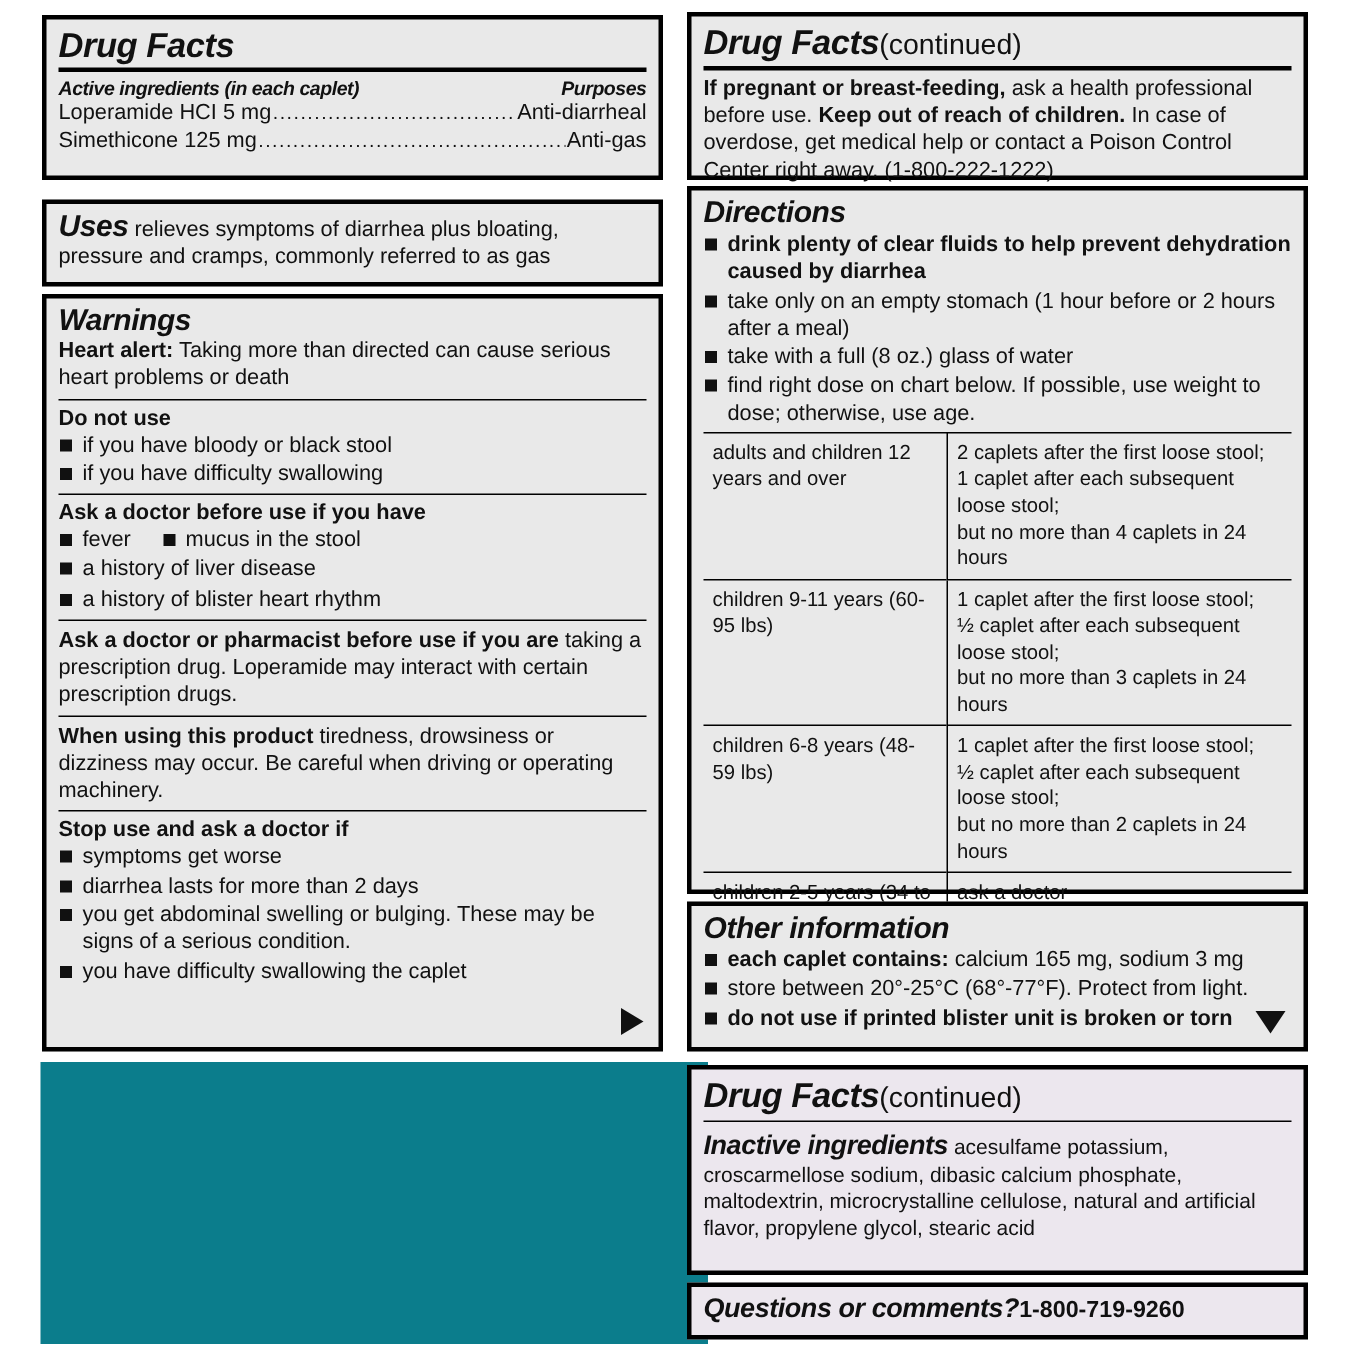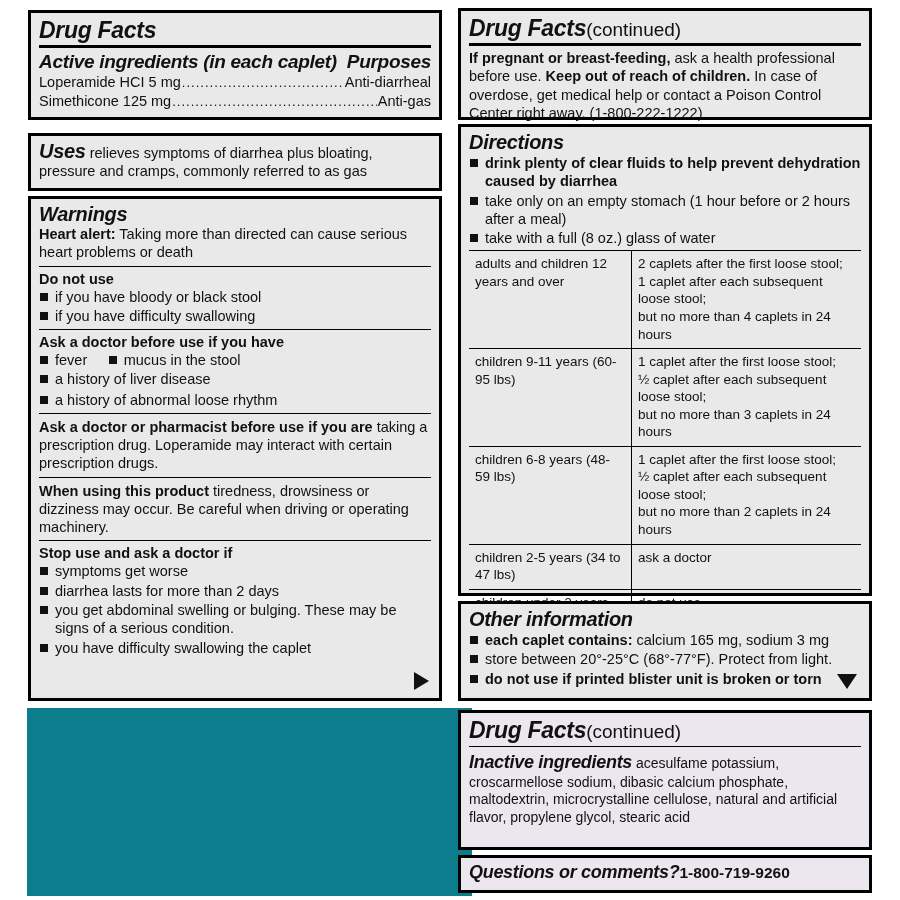--- a/index.html
+++ b/index.html
@@ -71,21 +71,21 @@
     display:flex;align-items:baseline;white-space:nowrap;
   }
   .ai-row .dots{
     flex:1 1 auto;overflow:hidden;margin:0 1px;
     letter-spacing:1px;font-size:13px;
   }
 
   .purposes-line{
     display:flex;justify-content:space-between;align-items:baseline;
   }
-  .purposes{font-style:italic;font-weight:bold;font-size:19px;letter-spacing:-0.3px;}
+  .purposes{font-style:italic;font-weight:bold;font-size:13px;letter-spacing:-0.3px;}
 
   ul.bl{list-style:none;margin:1px 0 0 0;padding:0;}
   ul.bl li{
     position:relative;padding-left:16px;font-size:14.5px;line-height:1.26;
     margin-bottom:1px;
   }
   ul.bl li:before{
     content:"";position:absolute;left:1px;top:5px;
     width:8px;height:8px;background:#111;
   }
@@ -167,21 +167,21 @@
     </ul>
 
     <div class="rule-thin"></div>
     <div class="hdr-bold">Ask a doctor before use if you have</div>
     <ul class="bl inline-bl">
       <li>fever</li>
       <li>mucus in the stool</li>
       <li>a history of liver disease</li>
     </ul>
     <ul class="bl">
-      <li>a history of abnormal loose rhythm</li>
+      <li>a history of blister heart rhythm</li>
     </ul>
 
     <div class="rule-thin"></div>
     <div class="body">
       <span class="b">Ask a doctor or pharmacist before use if you are</span>
       <span>taking a prescription drug. Loperamide may interact with certain prescription drugs.</span>
     </div>
 
     <div class="rule-thin"></div>
     <div class="body">
@@ -212,20 +212,21 @@
       <span>In case of overdose, get medical help or contact a Poison Control Center right away. (1-800-222-1222)</span>
     </div>
   </div>
 
   <div class="panel col-right r-dir">
     <div class="sec-title">Directions</div>
     <ul class="bl">
       <li class="bold">drink plenty of clear fluids to help prevent dehydration caused by diarrhea</li>
       <li>take only on an empty stomach (1 hour before or 2 hours after a meal)</li>
       <li>take with a full (8 oz.) glass of water</li>
+      <li>find right dose on chart below. If possible, use weight to dose; otherwise, use age.</li>
     </ul>
     <table class="dose">
       <tbody>
           <tr>
         <td class="age">adults and children 12 years and over</td>
         <td style="white-space:pre-line">2 caplets after the first loose stool;
 1 caplet after each subsequent loose stool;
 but no more than 4 caplets in 24 hours</td>
       </tr>
       <tr>

